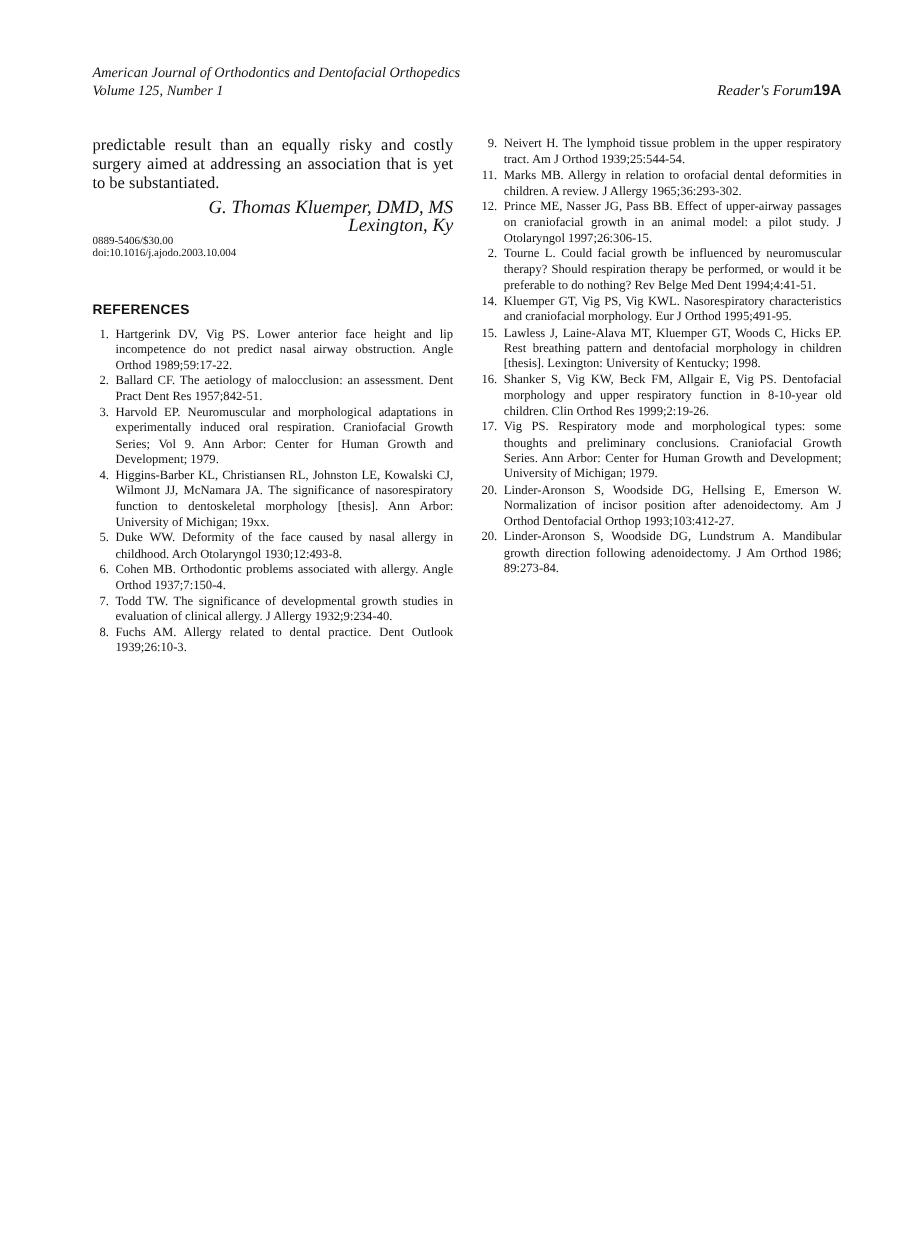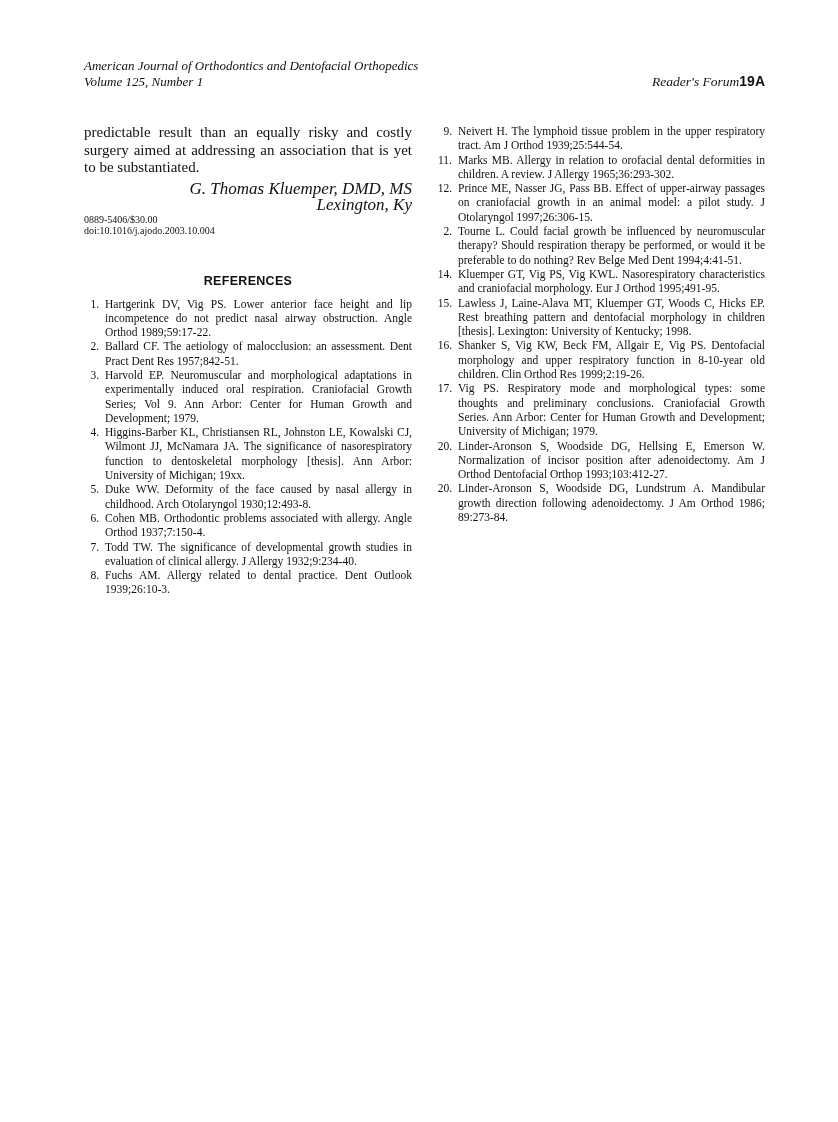--- a/index.html
+++ b/index.html
@@ -71,21 +71,20 @@
     font-size: 10px;
     line-height: 11.5px;
   }
 
   .references-heading {
     margin-top: 37px;
     font-family: "Liberation Sans", sans-serif;
     font-weight: bold;
     font-size: 12.5px;
     letter-spacing: 0.3px;
-    text-align: center;
   }
 
   .ref-list {
     margin-top: 9px;
     list-style: none;
   }
   .ref-list.right-col { margin-top: 0; }
 
   .ref-item {
     display: flex;

